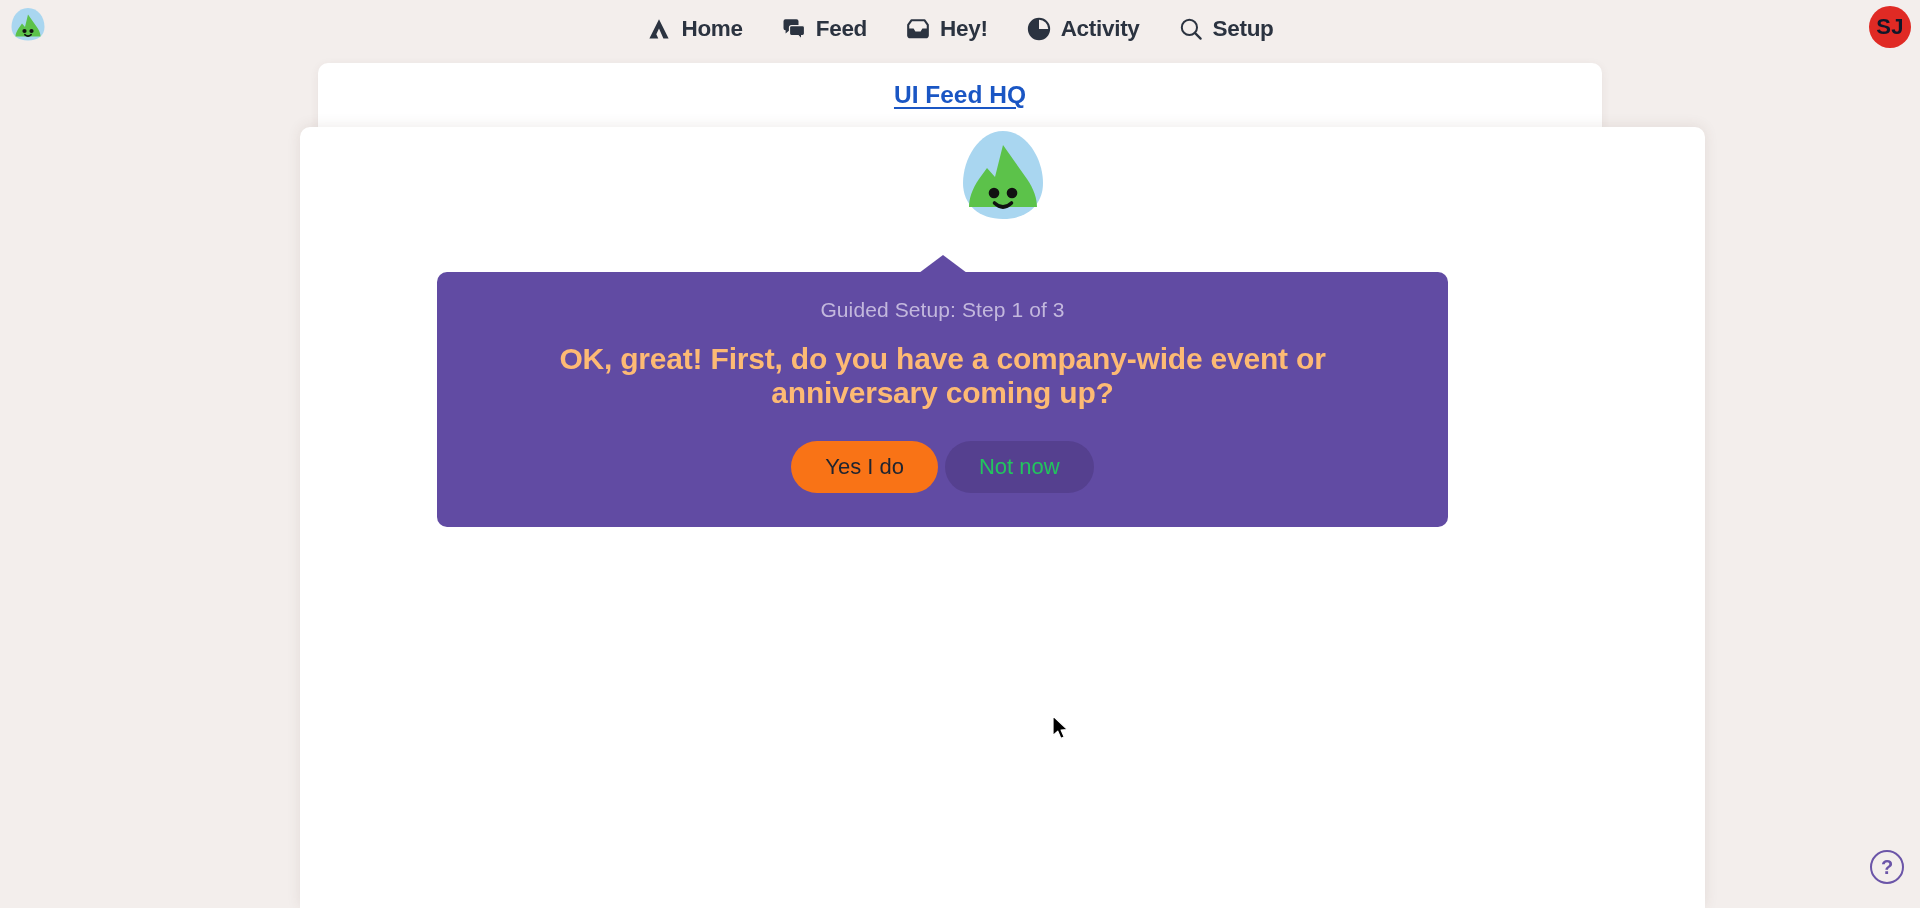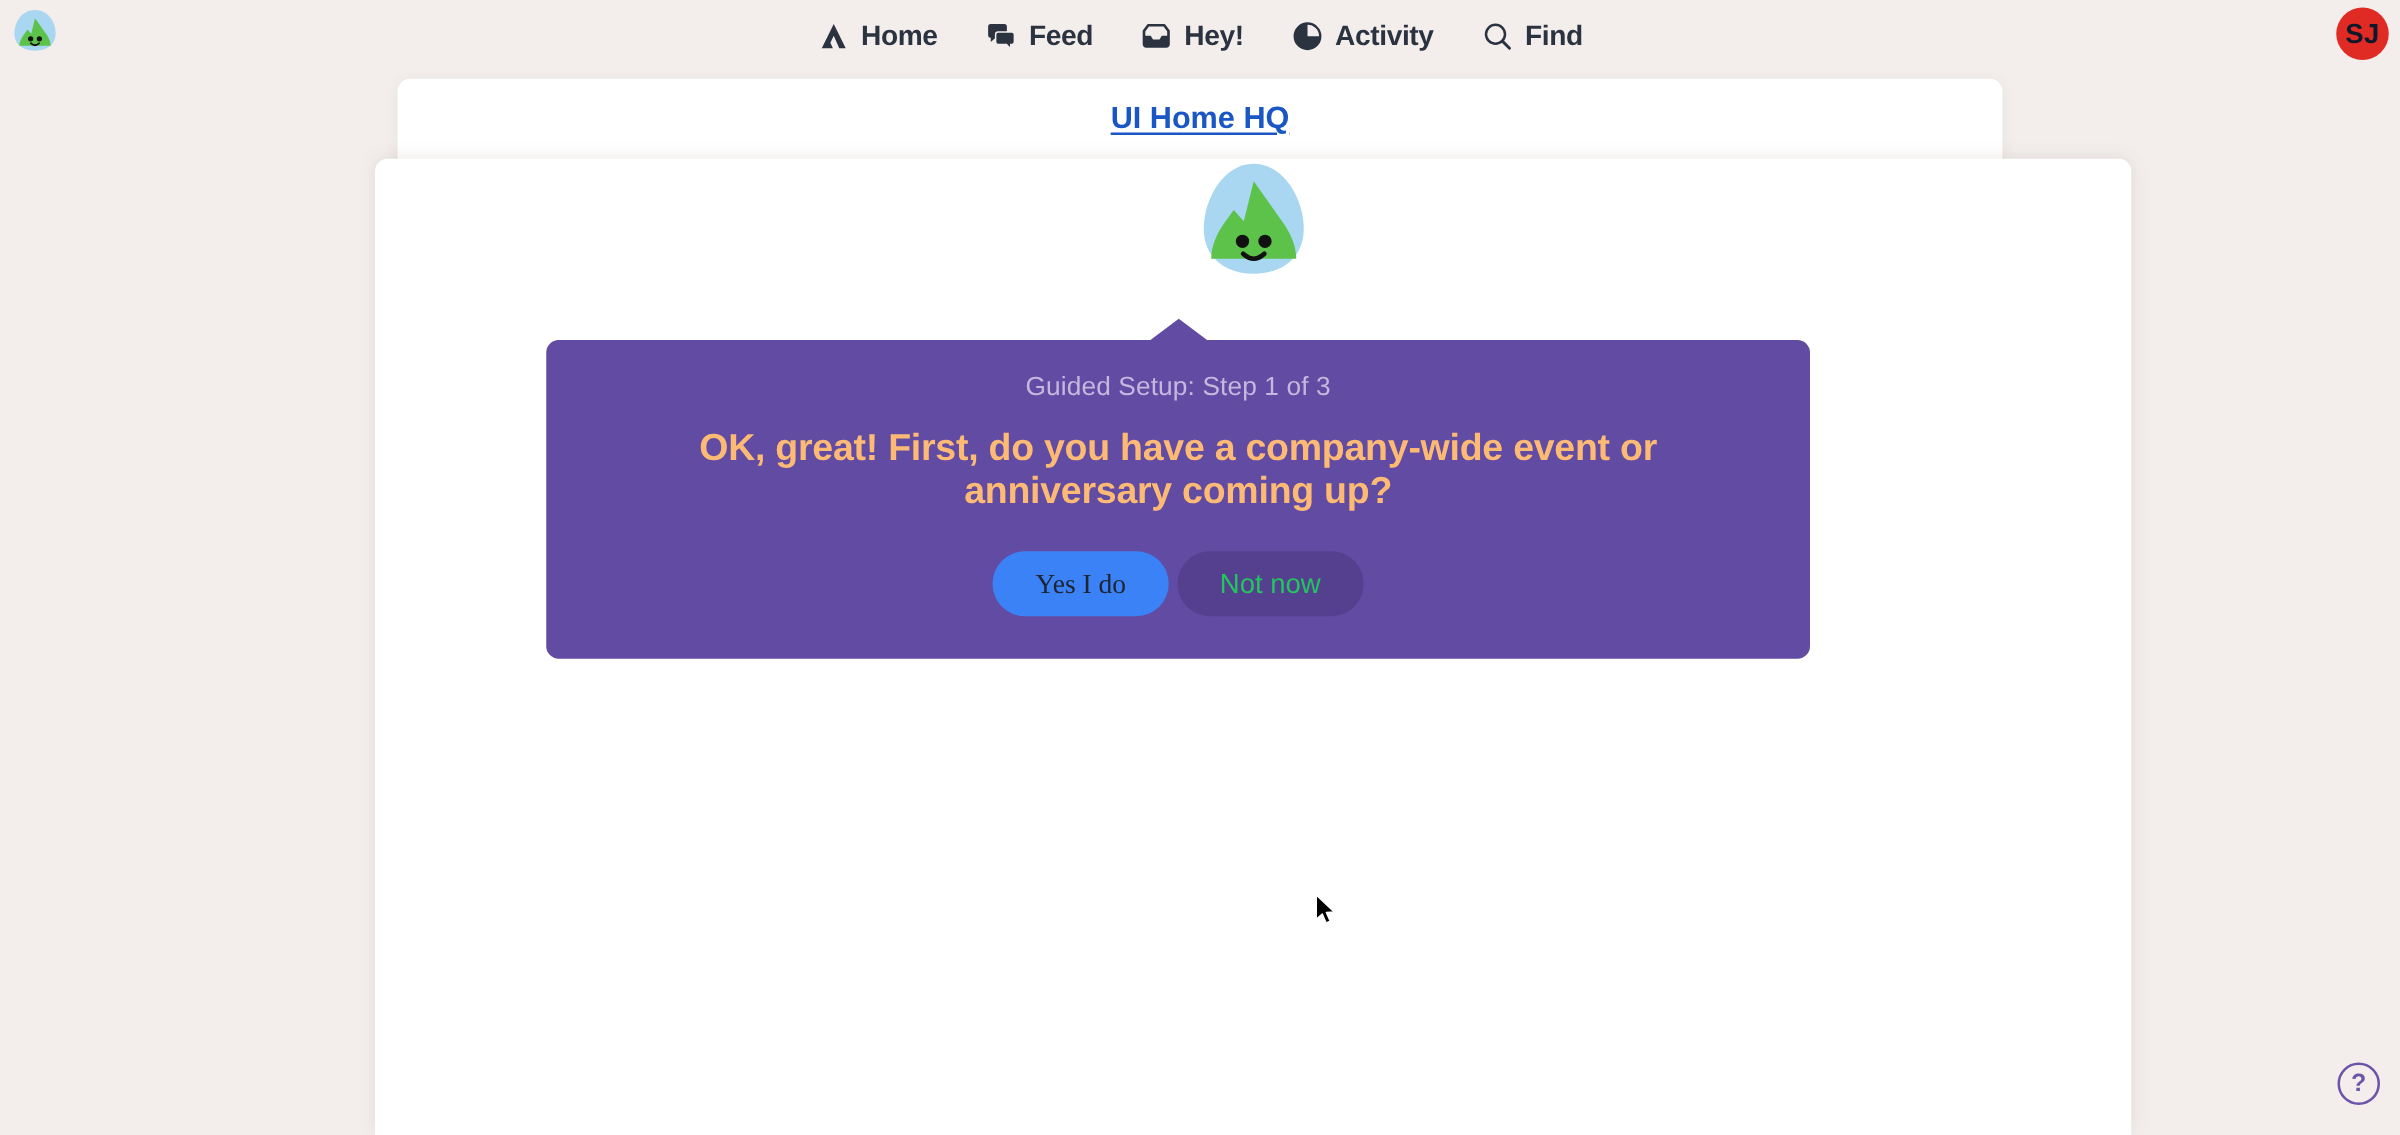--- a/index.html
+++ b/index.html
@@ -195,23 +195,22 @@
     border: none;
     border-radius: 999px;
     font-size: 22px;
     font-family: "Liberation Sans", sans-serif;
     padding: 13px 34px;
     cursor: pointer;
     white-space: nowrap;
   }
 
   .btn-yes {
-    background: #3b82f6;
+    background: #f97316;
     color: #1f2430;
-    font-family: Liberation Serif, serif;
   }
 
   .btn-not-now {
     background: #55408f;
     color: #22c55e;
   }
 
   
   .help-btn {
     position: absolute;
@@ -301,33 +300,33 @@
       <span class="nav-label">Activity</span>
     </a>
 
     <a class="nav-item">
       <span class="nav-icon">
         <svg width="26" height="26" viewBox="0 0 26 26">
           <circle cx="11.4" cy="11.4" r="7.6" fill="none" stroke="#2b3340" stroke-width="2"></circle>
           <line x1="16.9" y1="16.9" x2="22.6" y2="22.6" stroke="#2b3340" stroke-width="2.3" stroke-linecap="round"></line>
         </svg>
       </span>
-      <span class="nav-label">Find</span>
+      <span class="nav-label">Setup</span>
     </a>
 
   </div>
 
   <div class="avatar">
     <span>SJ</span>
   </div>
 
 </div>
 
 <div class="card-back">
-  <a class="hq-link">UI Home HQ</a>
+  <a class="hq-link">UI Feed HQ</a>
 </div>
 
 <div class="card-front">
 
   <div class="mascot">
     <svg width="104" height="104" viewBox="0 0 104 104">
       <path d="M52 4 C76 4 92 32 92 56 C92 78 76 92 52 92 C28 92 12 78 12 56 C12 32 28 4 52 4 Z" fill="#a9d6f0"></path>
       <path d="M52 18 L76 52 C83 62 86 72 86 80 L18 80 C18 72 21 62 28 52 L36 41 L44 50 Z" fill="#5cc24a"></path>
       <circle cx="43" cy="66" r="5.3" fill="#111111"></circle>
       <circle cx="61" cy="66" r="5.3" fill="#111111"></circle>

